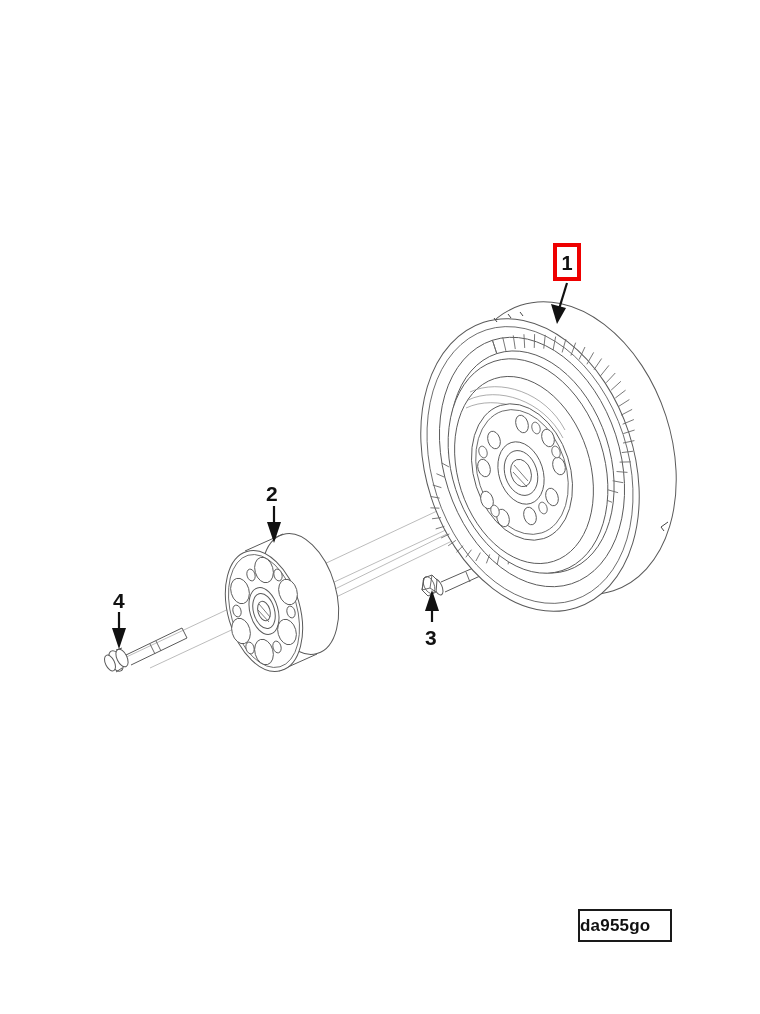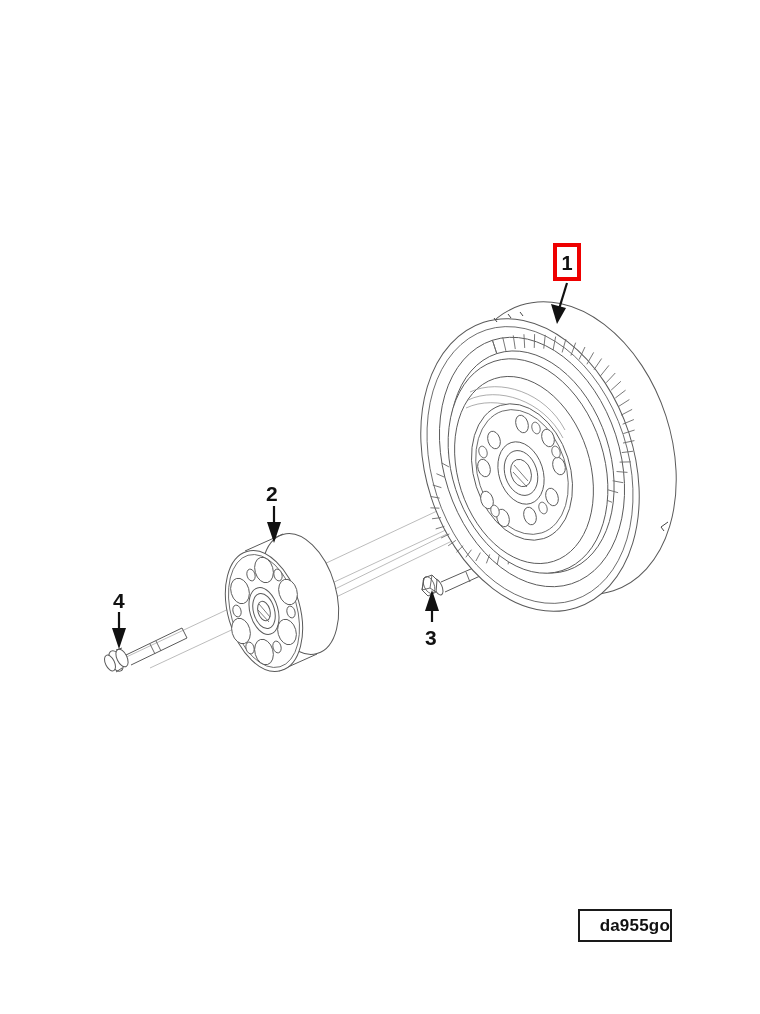--- a/index.html
+++ b/index.html
@@ -41,21 +41,21 @@
   #callout-4-num{left:113px;top:590px;}
 
   
   #figure-label{
     position:absolute;
     left:578px;top:909px;
     width:94px;height:33px;
     border:2px solid #1a1a1a;
     background:#ffffff;
     box-sizing:border-box;
-    display:flex;align-items:center;justify-content:flex-end;
+    display:flex;align-items:center;justify-content:flex-start;
   }
   #figure-label span{
     font-family:"Liberation Sans", sans-serif;
     font-weight:bold;
     font-size:17px;
     color:#111111;
     letter-spacing:.2px;
   }
 </style>
 </head>

